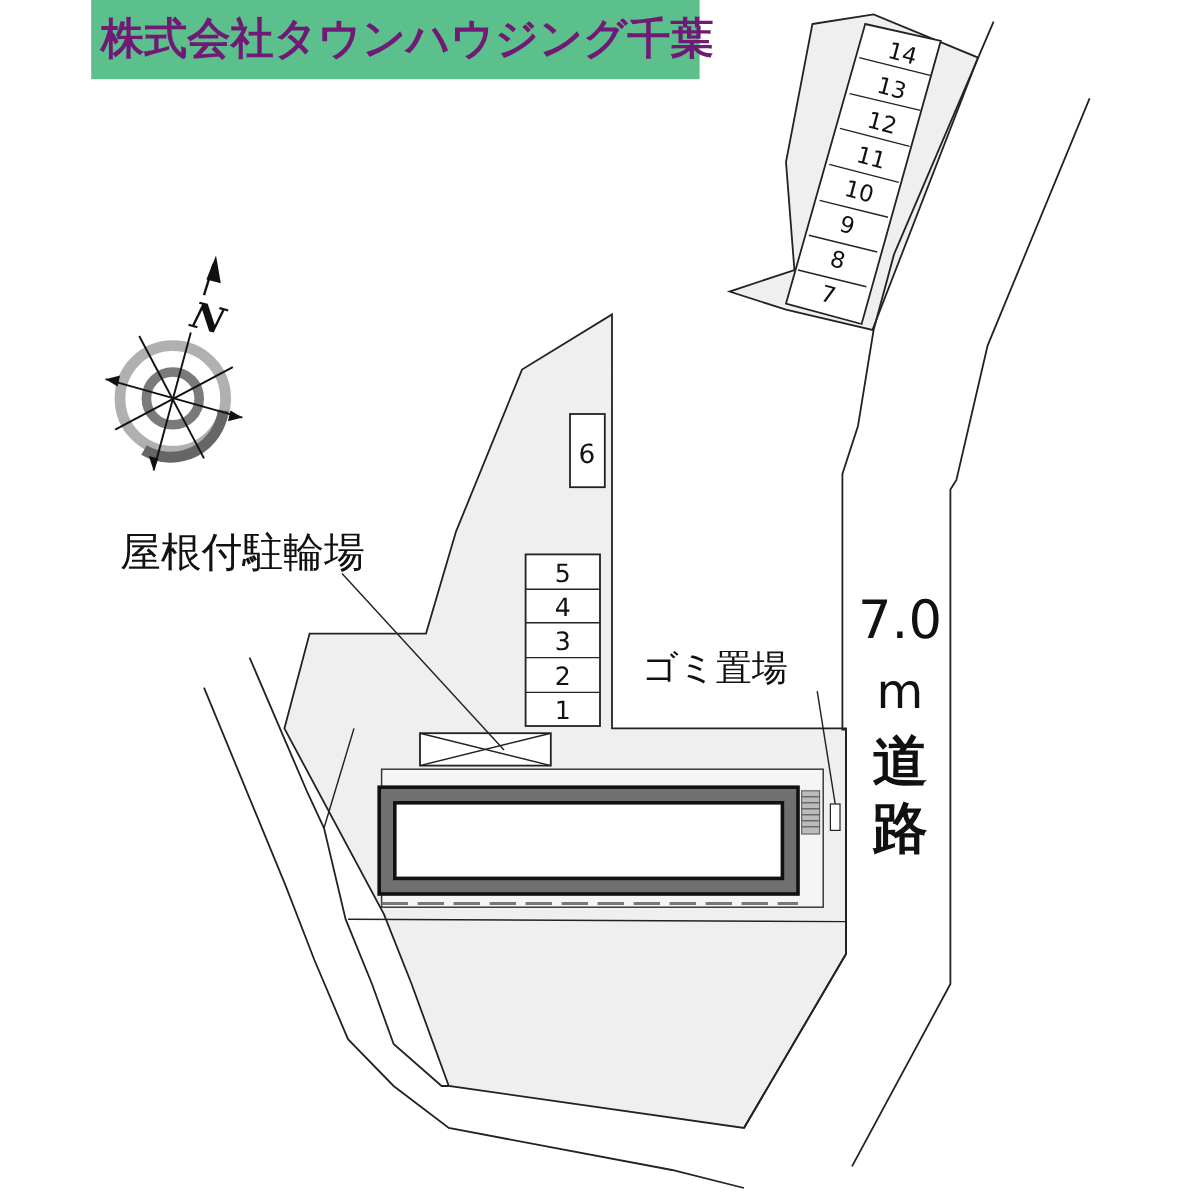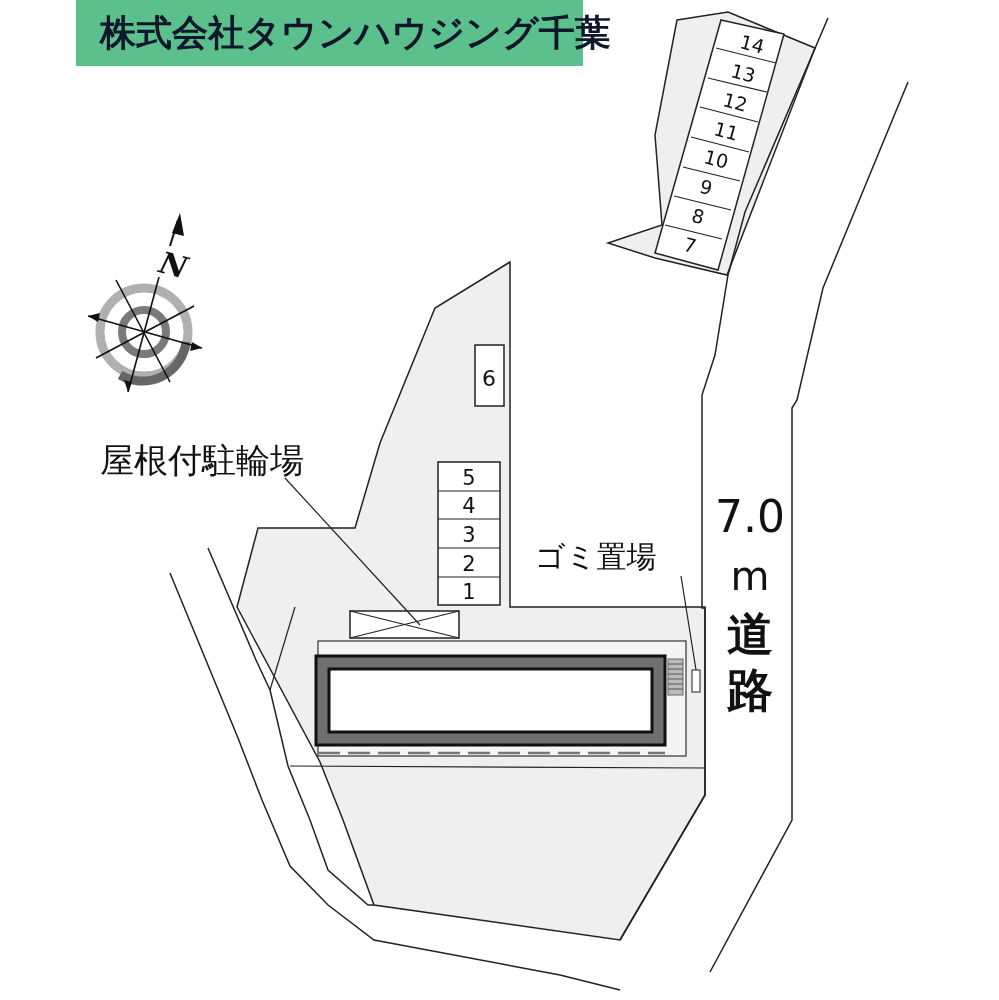--- a/index.html
+++ b/index.html
@@ -1,20 +1,20 @@
 <!DOCTYPE html>
 <html><head>
 <meta charset="utf-8">
 <style>
   html, body { margin: 0; padding: 0; background: #ffffff; }
   body { width: 999px; height: 1000px; position: relative; overflow: hidden;
          font-family: "DejaVu Sans", sans-serif; }
   .banner { position: absolute; left: 76px; top: 0; width: 507px; height: 66px;
-            background: #5cc08d; color: #0f172a; font-weight: bold; font-size: 36px;
-            line-height: 66px; padding-left: 24px; box-sizing: border-box; letter-spacing: 0px;
+            background: #5cc08d; color: #701a75; font-weight: bold; font-size: 36px;
+            line-height: 66px; padding-left: 8px; box-sizing: border-box; letter-spacing: 0px;
             white-space: nowrap; }
   svg.map { position: absolute; left: 0; top: 0; }
   .lbl { font-family: "DejaVu Sans", sans-serif; fill: #111; }
 </style>
 </head>
 <body>
 
 <div class="banner">株式会社タウンハウジング千葉</div>
 
 <svg class="map" width="999" height="1000" viewBox="0 0 999 1000" xmlns="http://www.w3.org/2000/svg">

